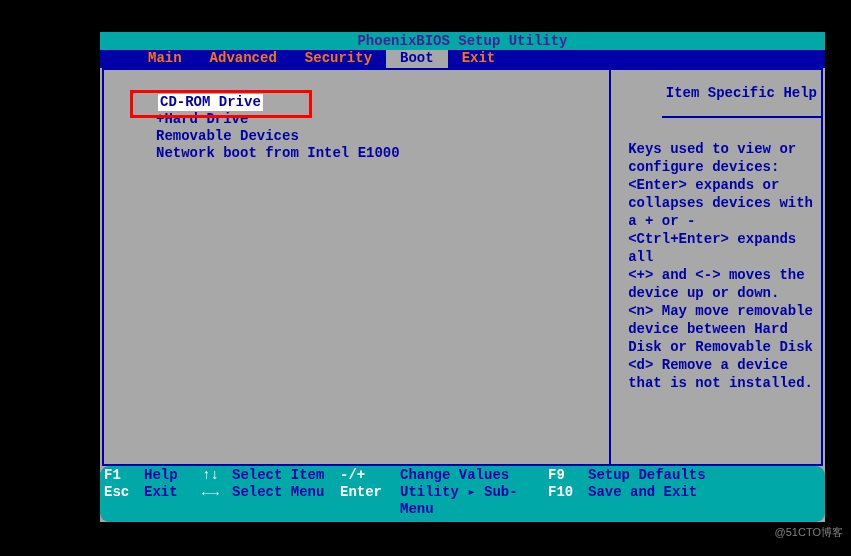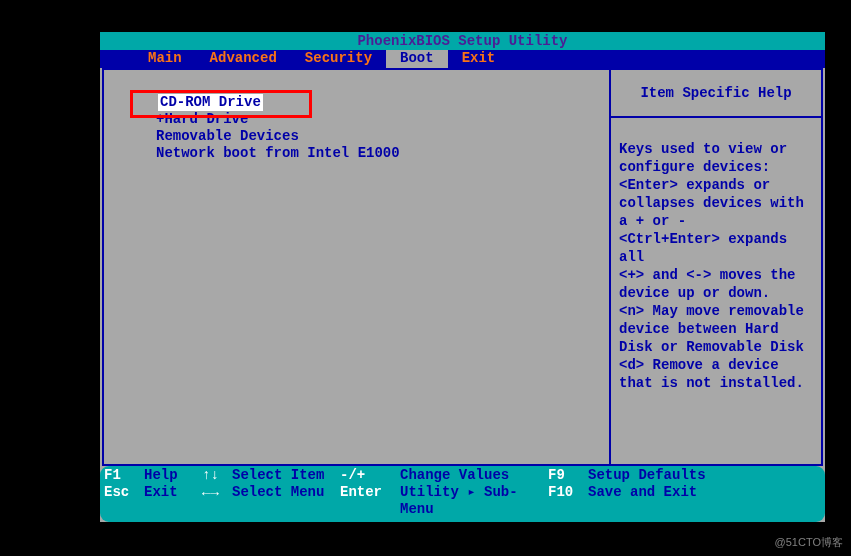--- a/index.html
+++ b/index.html
@@ -77,20 +77,21 @@
     left: 26px;
     width: 182px;
     height: 28px;
     pointer-events: none;
   }
   .help-panel {
     width: 212px;
     border-left: 2px solid #0000a8;
     display: flex;
     flex-direction: column;
+    align-items: flex-end;
   }
   .help-header {
     border-bottom: 2px solid #0000a8;
     text-align: center;
     padding: 15px 4px;
     color: #0000a8;
   }
   .help-body {
     flex: 1;
     padding: 22px 8px 8px 8px;
@@ -104,21 +105,21 @@
     display: grid;
     grid-template-columns: 40px 58px 30px 108px 60px 148px 40px auto;
     line-height: 17px;
     border-radius: 9px;
   }
   .footer-bar .white { color: #ffffff; }
   .arrow-glyph { font-family: 'Courier New', monospace; }
   .watermark {
     position: absolute;
     right: 8px;
-    bottom: 6px;
+    bottom: 16px;
     color: #808080;
     font-size: 11px;
     font-weight: normal;
     font-family: sans-serif;
   }
 </style>
 </head>
 <body>
 
 <div class="bios-screen">

